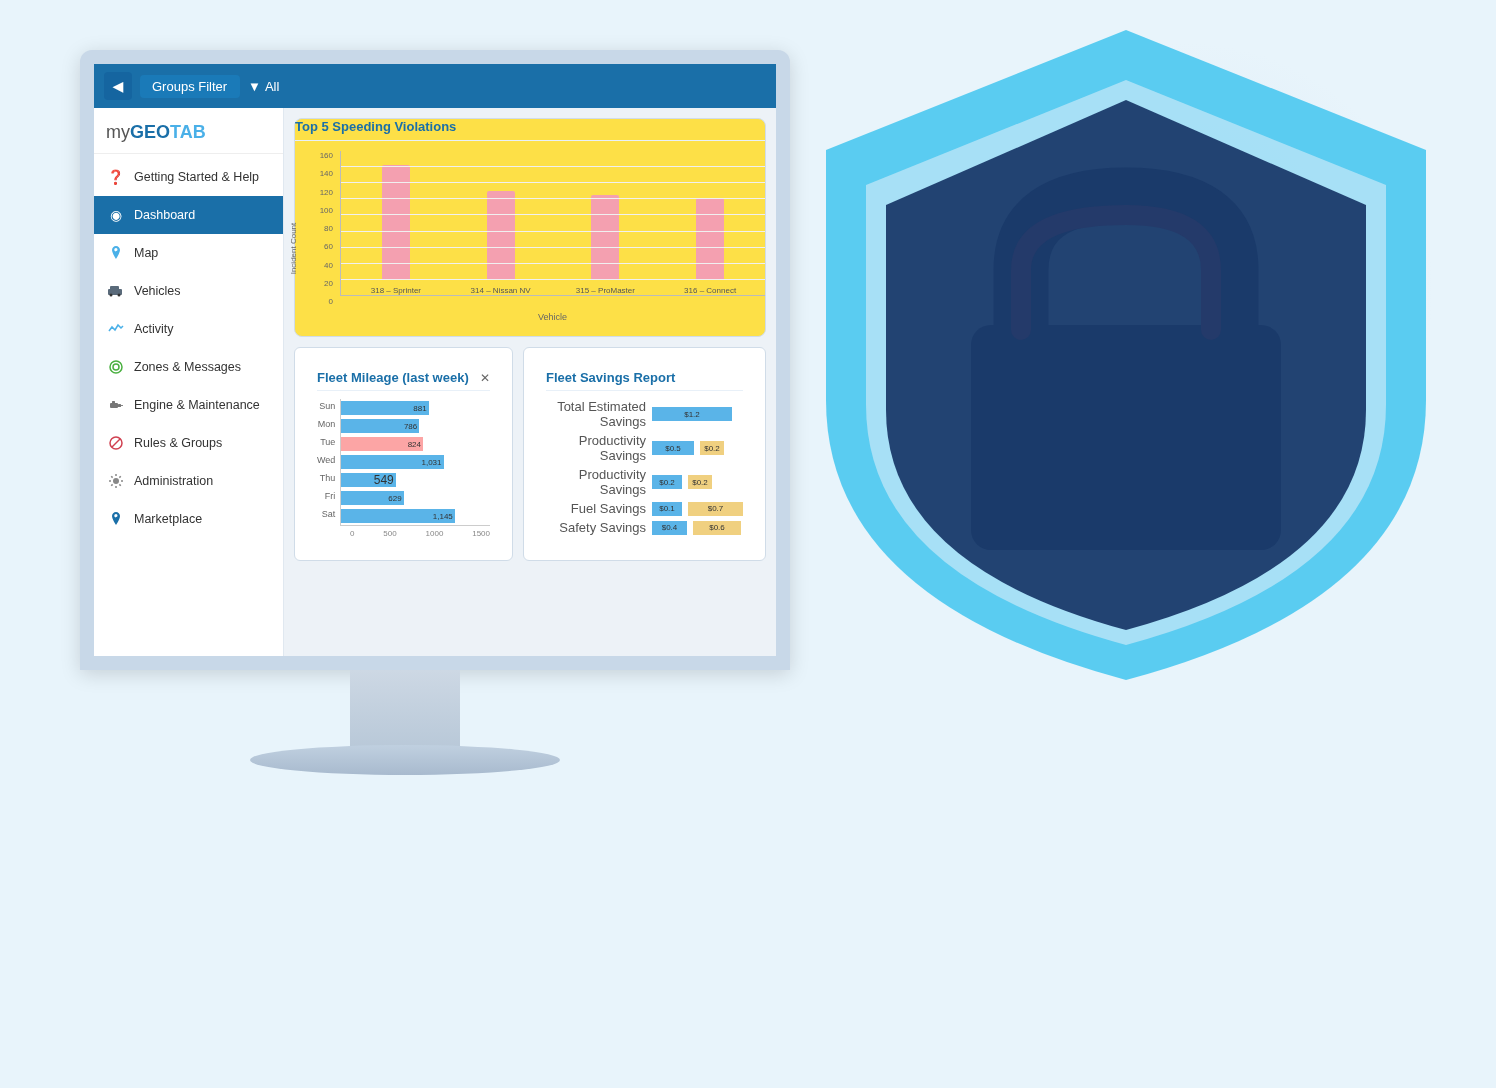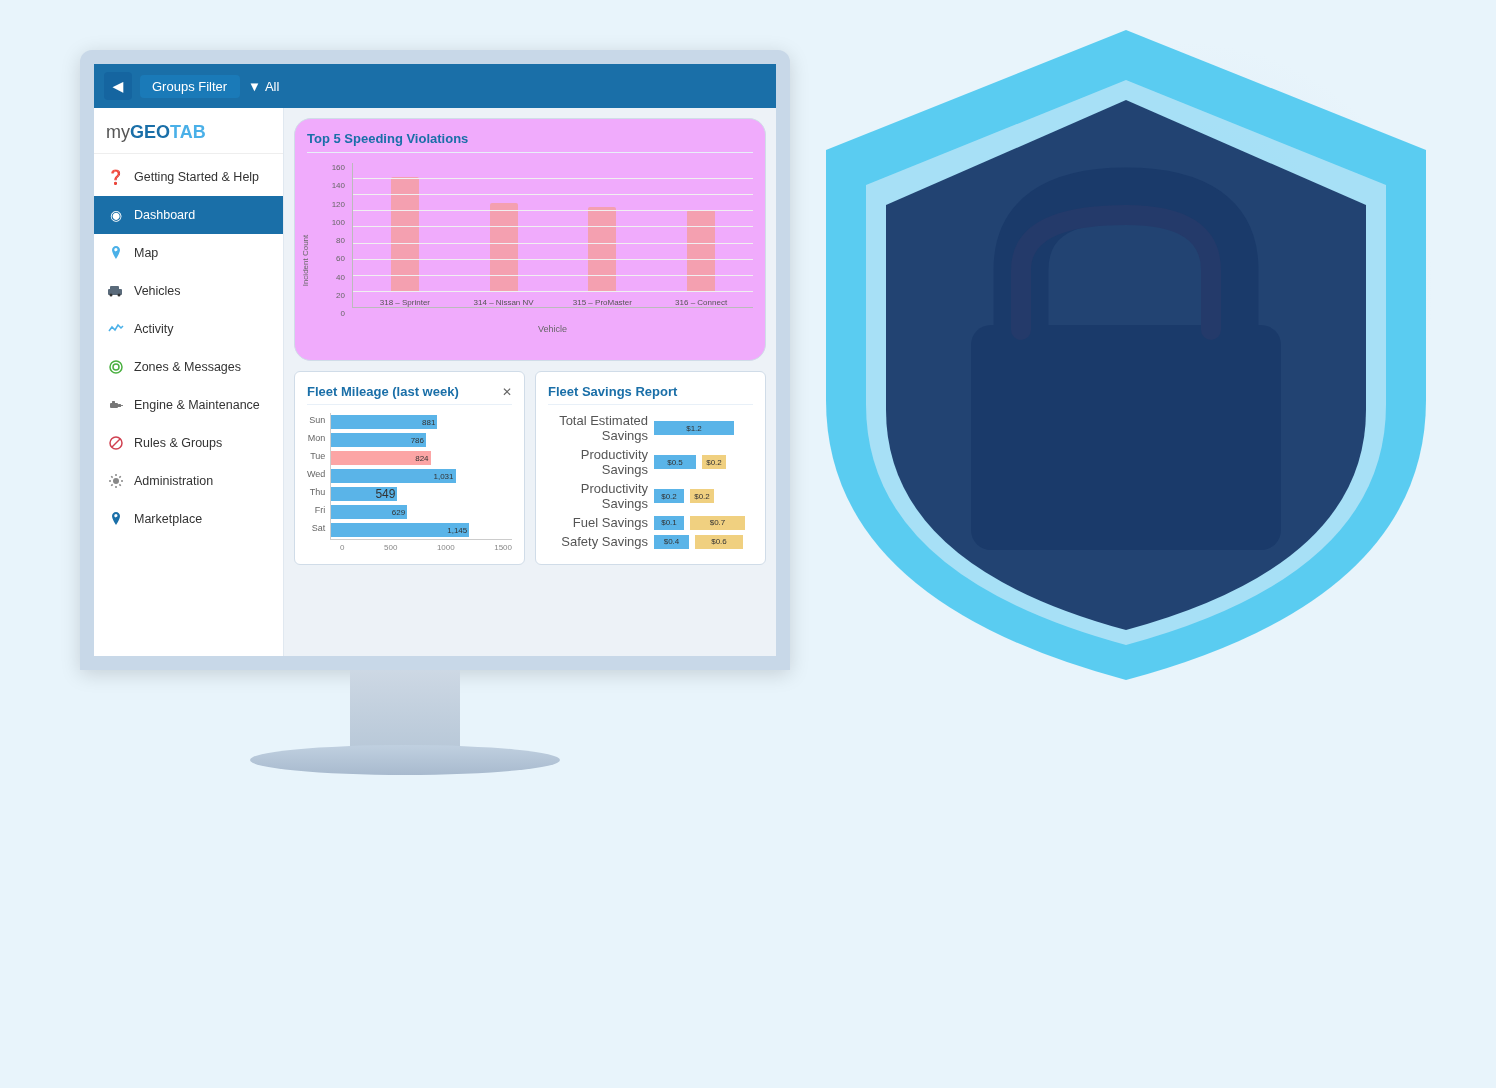--- a/index.html
+++ b/index.html
@@ -188,24 +188,23 @@
       overflow: auto;
       padding: 10px;
       background: #edf2f7;
       display: flex;
       flex-direction: column;
       gap: 10px;
     }
 
     
     .card {
-      background: #f0abfc;
-      border-radius: 17px;
+      background: #fde047;
+      border-radius: 8px;
       border: 1px solid #d0dce8;
-      padding: 12px;
     }
 
     .card-title {
       color: #1a6fa8;
       font-size: 13px;
       font-weight: bold;
       margin-bottom: 10px;
       border-bottom: 1px solid #e8f0f8;
       padding-bottom: 6px;
     }
@@ -235,21 +234,21 @@
     .cards-row {
       display: flex;
       gap: 10px;
     }
 
     .card-half {
       flex: 1;
       background: white;
       border-radius: 6px;
       border: 1px solid #d0dce8;
-      padding: 12px;
+      padding: 22px;
     }
 
     .card-title-row {
       display: flex;
       justify-content: space-between;
       align-items: center;
       margin-bottom: 8px;
       border-bottom: 1px solid #e8f0f8;
       padding-bottom: 5px;
     }

